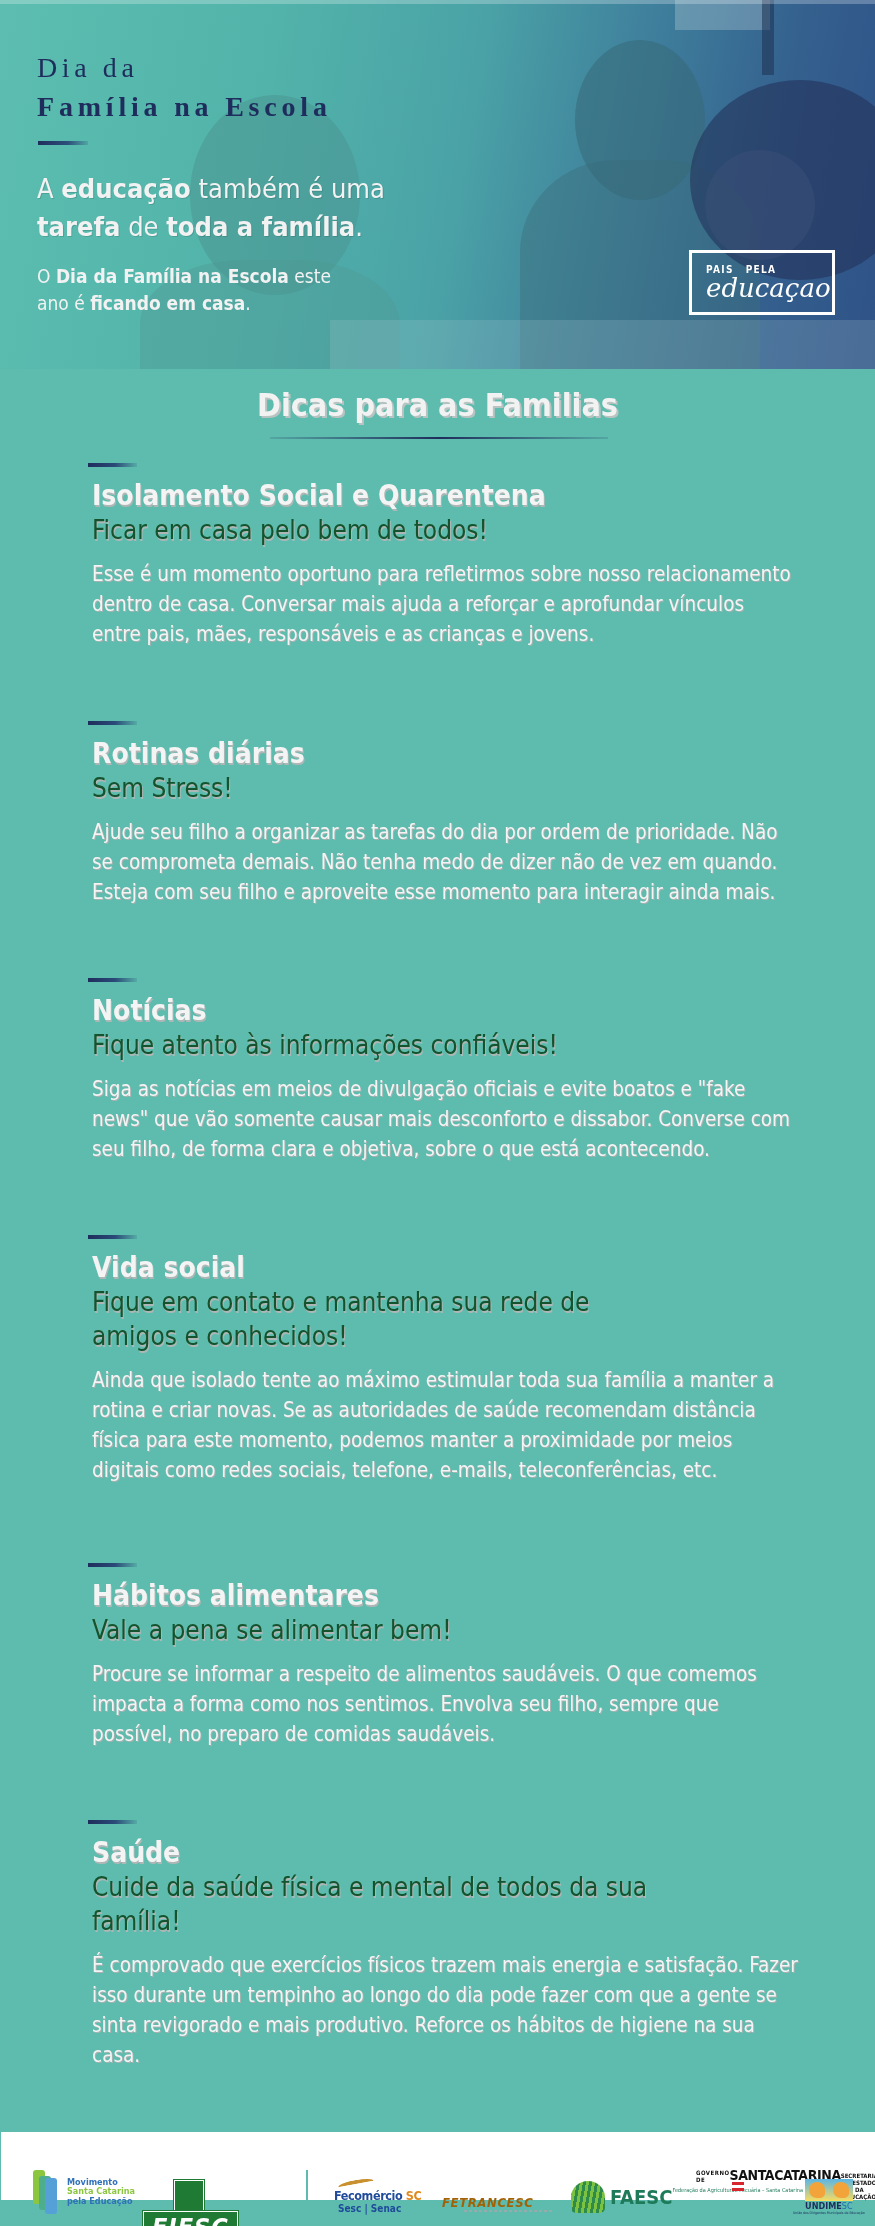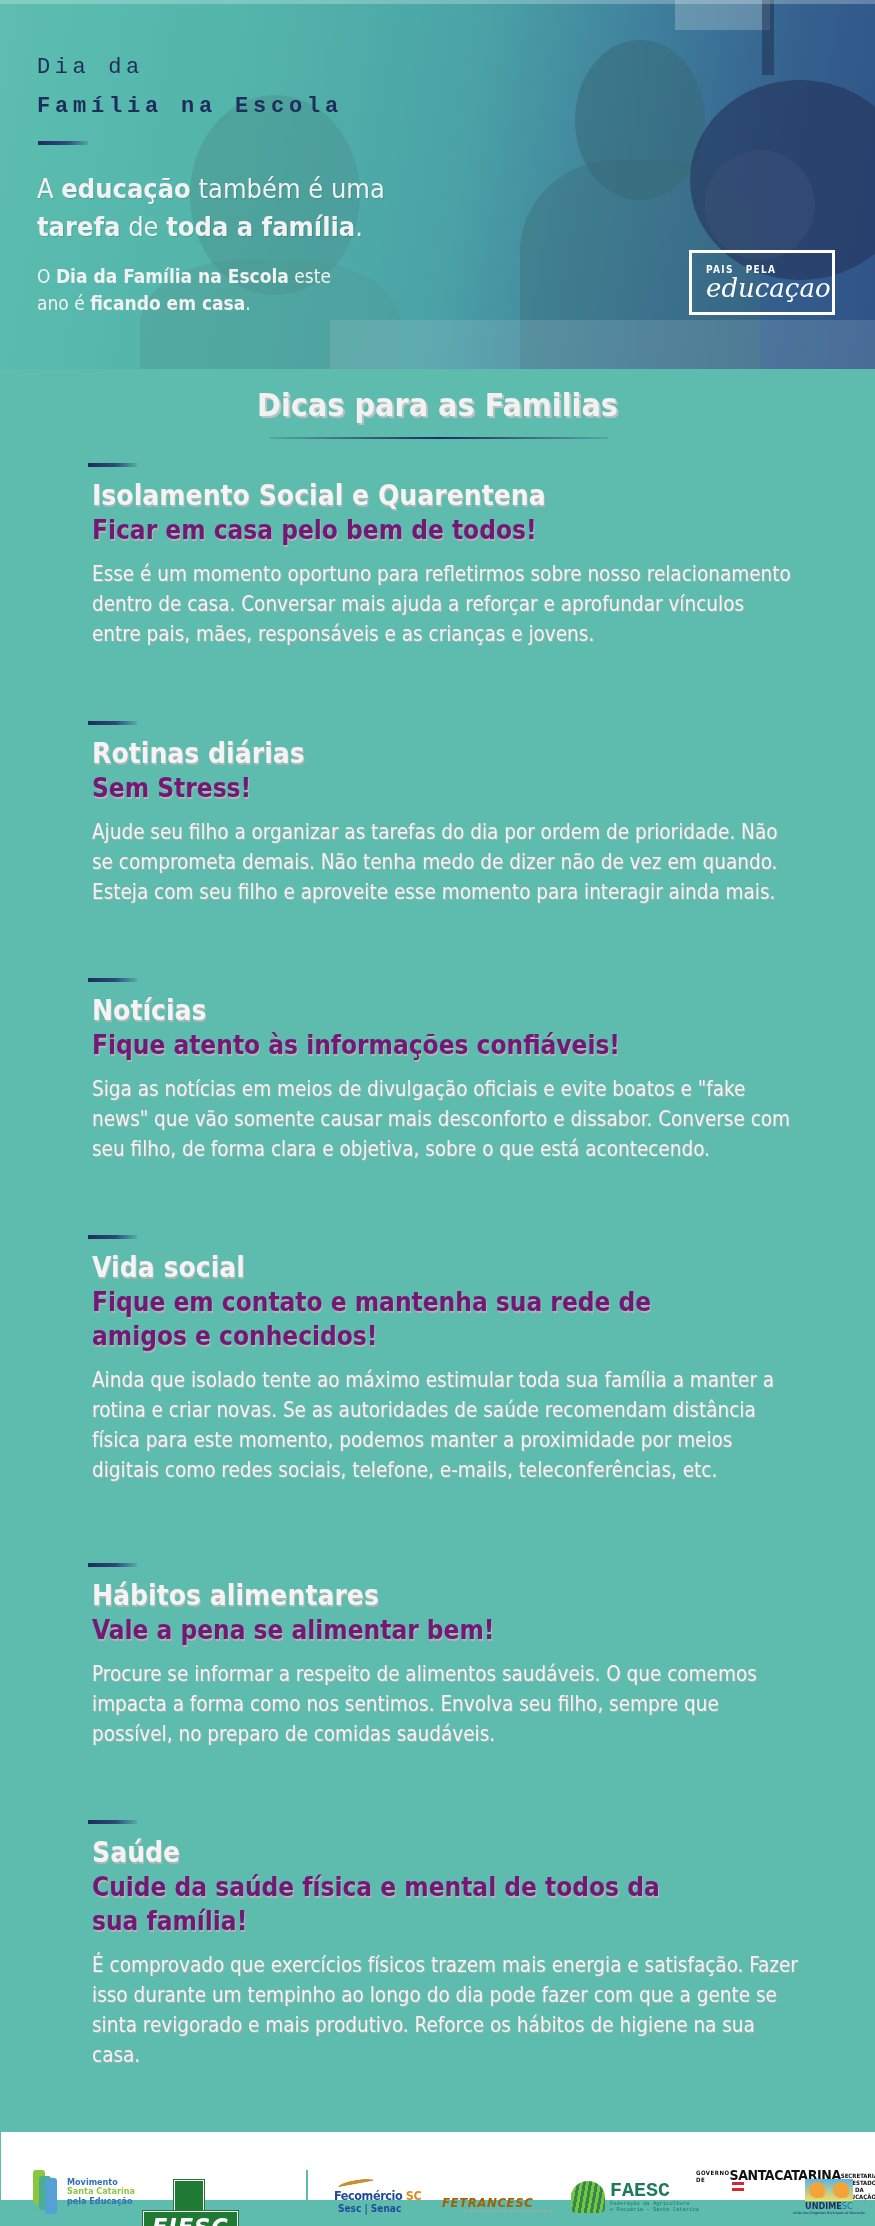--- a/index.html
+++ b/index.html
@@ -28,22 +28,22 @@
     .ps-man-head { left: 575px; top: 40px; width: 130px; height: 160px; background: rgba(55,105,120,0.55); }
     .ps-man-body { left: 520px; top: 160px; width: 240px; height: 230px; background: rgba(60,110,125,0.45); border-radius: 40% 40% 0 0; }
     .ps-kid-hair { left: 690px; top: 80px; width: 220px; height: 200px; background: rgba(35,50,90,0.6); }
     .ps-kid-face { left: 705px; top: 150px; width: 110px; height: 110px; background: rgba(60,80,120,0.5); }
     .ps-table { left: 330px; top: 320px; width: 560px; height: 60px; background: rgba(170,200,210,0.22); border-radius: 0; }
     .ps-frame { left: 675px; top: 0; width: 95px; height: 30px; background: rgba(200,220,225,0.3); border-radius: 0; }
     .ps-pole { left: 762px; top: 0; width: 12px; height: 75px; background: rgba(30,50,80,0.55); border-radius: 0; }
 
     .hero-title {
       position: absolute; left: 37px; top: 48px;
-      color: #1f2d5c; font-family: Liberation Mono, monospace; font-weight: 500;
-      font-size: 22px; line-height: 39px; letter-spacing: 4.6px;
+      color: #1f2d5c; font-family: Liberation Serif, serif; font-weight: 500;
+      font-size: 28px; line-height: 39px; letter-spacing: 4.6px;
     }
     .hero-title .l2 { font-weight: bold; letter-spacing: 4.8px; }
     .hero-rule {
       position: absolute; left: 38px; top: 141px; width: 50px; height: 4px;
       background: linear-gradient(90deg, #1f2d5c 0%, #2c4f7a 60%, rgba(60,120,140,0.3) 100%);
     }
     .hero-tagline {
       position: absolute; left: 37px; top: 170px; width: 440px;
       color: #f2f2f2; font-size: 27px; line-height: 38px; font-weight: 300;
       text-shadow: 1px 1px 0 rgba(0,0,0,0.12);
@@ -79,21 +79,21 @@
       width: 49px; height: 4px;
       background: linear-gradient(90deg, #1f2d5c 0%, #2a4a78 55%, rgba(60,120,140,0.25) 100%);
     }
     .tip-heading {
       margin-top: 12px; margin-left: 4px;
       font-size: 28px; line-height: 34px; font-weight: bold; color: #f4f4f4;
       text-shadow: 1px 2px 0 #aeb7b6;
     }
     .tip-sub {
       margin-left: 4px;
-      font-size: 26px; line-height: 34px; font-weight: bold; color: #701a75;
+      font-size: 26px; line-height: 34px; font-weight: normal; color: #14532d;
       text-shadow: 1px 2px 0 #aeb7b6;
     }
     .tip-body {
       margin-top: 12px; margin-left: 4px;
       font-size: 20.5px; line-height: 30px; color: #f4f4f4;
       text-shadow: 1px 1px 0 #a9b2b1;
     }
 
     
     .footer {
@@ -121,21 +121,21 @@
     .feco-name { font-size: 12.5px; font-weight: bold; color: #1f4b9a; letter-spacing: -0.4px; }
     .feco-name span { color: #e08a1e; }
     .feco-sub { font-size: 10px; font-weight: bold; color: #1f4b9a; margin-left: 4px; }
 
     .logo-fetran { left: 441px; top: 63px; flex-direction: column; align-items: flex-start; }
     .fetran-name { font-size: 13px; font-weight: bold; font-style: italic; color: #a16207; letter-spacing: 0.6px; }
     .fetran-line { width: 88px; height: 2px; margin-left: 22px; background: repeating-linear-gradient(90deg, #9aa 0 3px, transparent 3px 5px); }
 
     .logo-faesc { left: 570px; top: 49px; }
     .faesc-mark { width: 34px; height: 32px; margin-right: 5px; background: repeating-linear-gradient(100deg, #2e8b4a 0 3px, #7cc242 3px 6px); border-radius: 60% 60% 6px 6px; }
-    .faesc-text { display: flex; flex-direction: column; font-family: Liberation Mono, monospace; }
+    .faesc-text { display: flex; flex-direction: row; }
     .faesc-name { font-size: 20px; font-weight: bold; color: #1f7a5a; line-height: 20px; }
     .faesc-sub { font-size: 5.5px; color: #1f7a5a; line-height: 6px; }
 
     .logo-gov { left: 695px; top: 37px; flex-direction: row; align-items: flex-start; }
     .gov-small { font-size: 6px; font-weight: bold; color: #111; letter-spacing: 0.5px; }
     .gov-big { font-size: 14px; line-height: 13px; font-weight: 900; color: #111; letter-spacing: -0.4px; }
     .gov-flag { display: inline-block; width: 12px; height: 9px; background: linear-gradient(#d8262e 0 33%, #fff 33% 66%, #d8262e 66%); margin-left: 2px; vertical-align: top; }
     .gov-sec { font-size: 6px; font-weight: bold; color: #111; text-align: center; line-height: 7px; margin-top: 3px; }
 
     .logo-undime { left: 792px; top: 47px; flex-direction: column; align-items: center; justify-content: center; }

